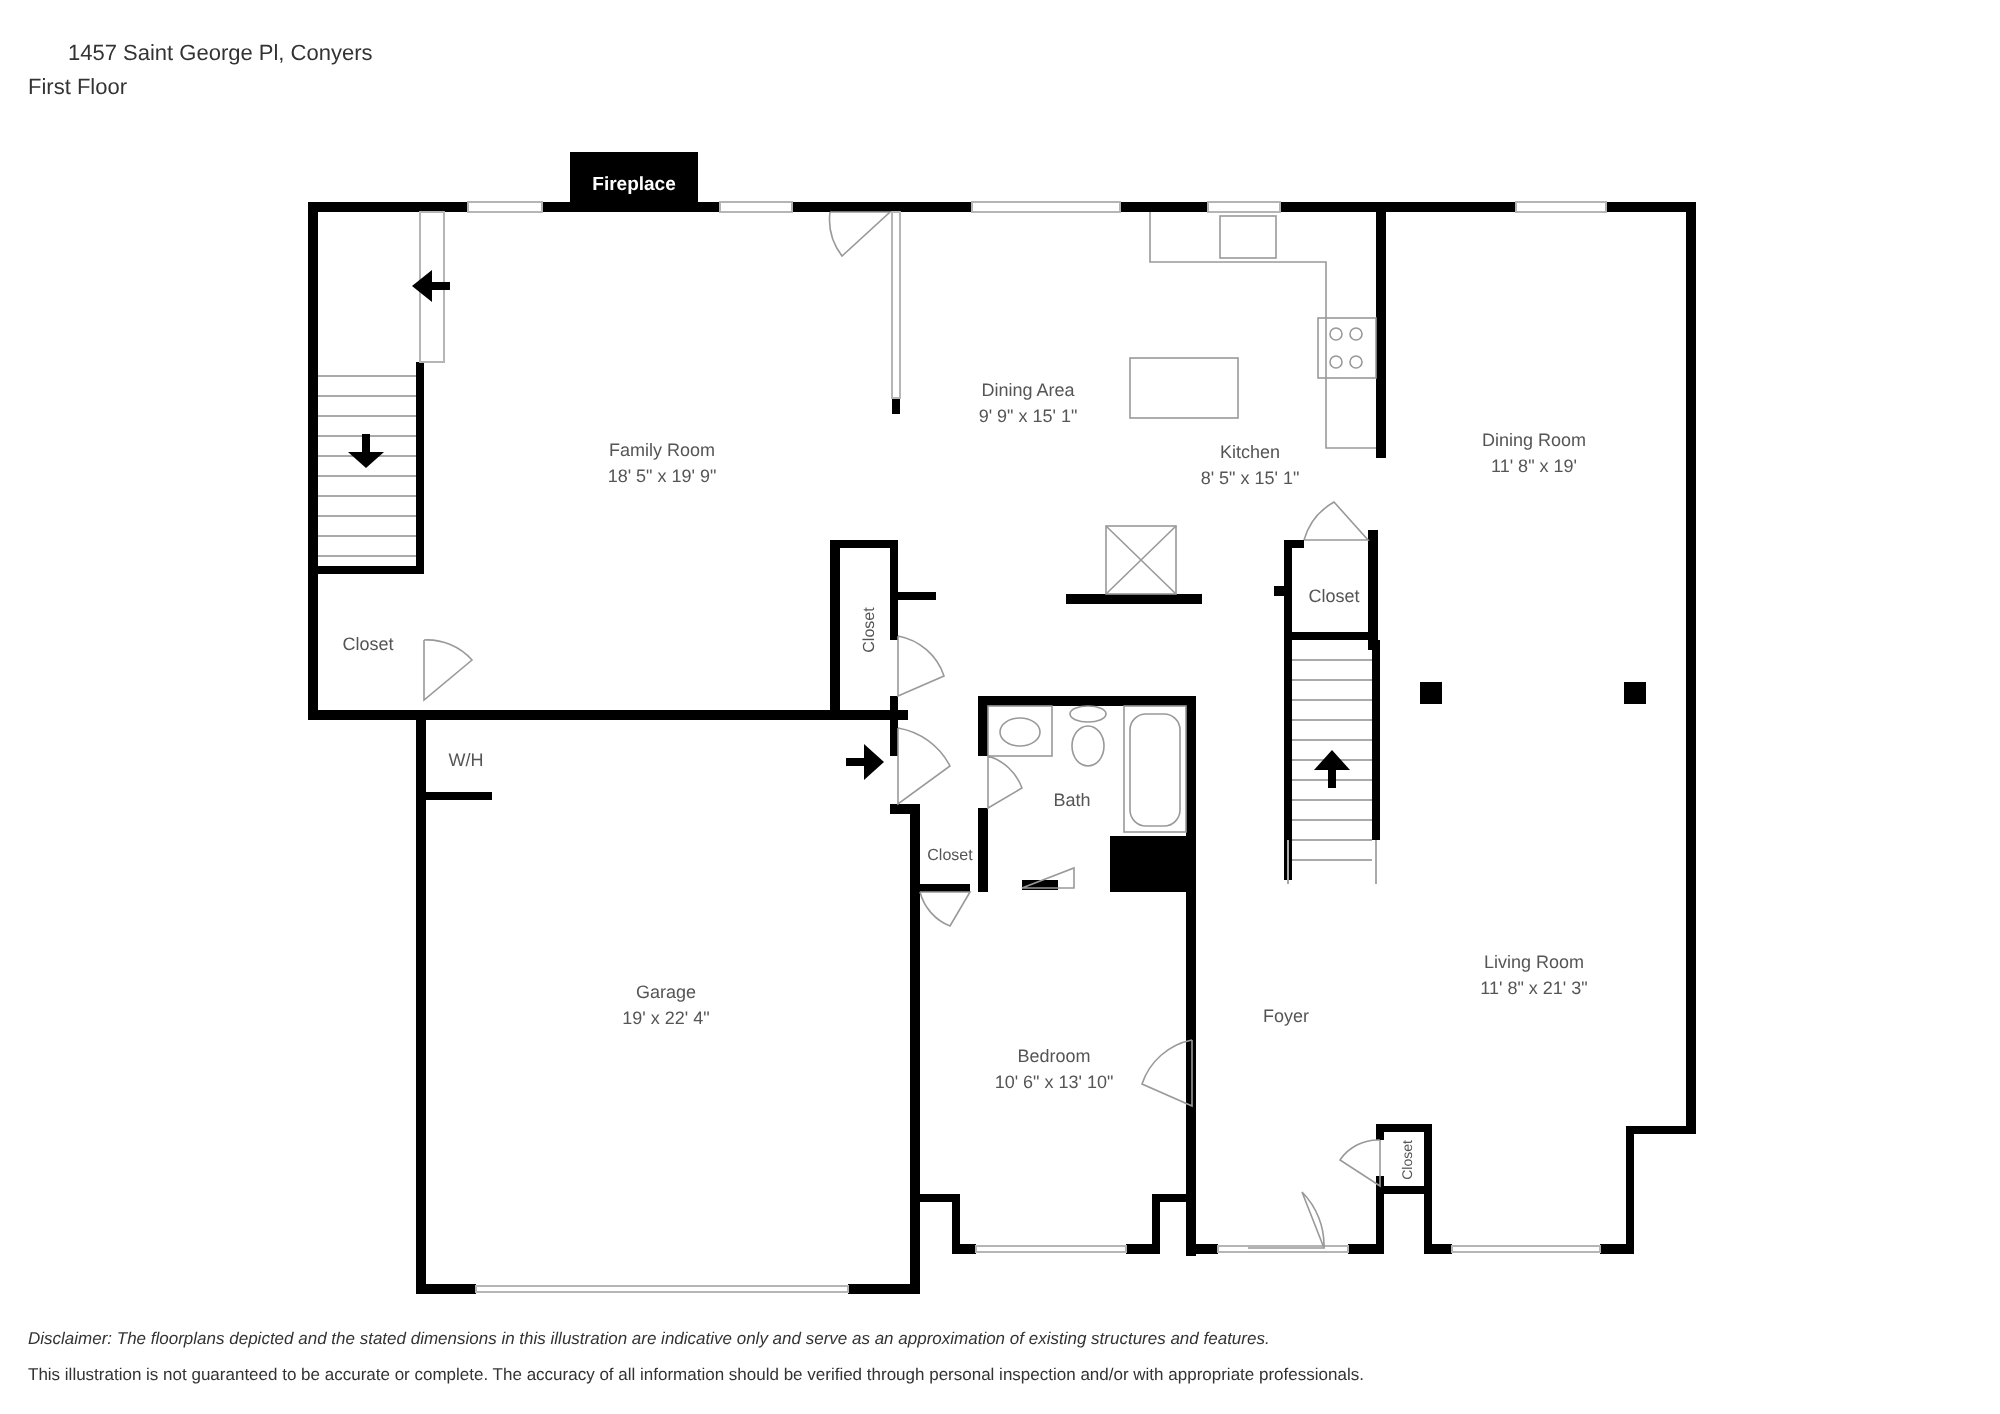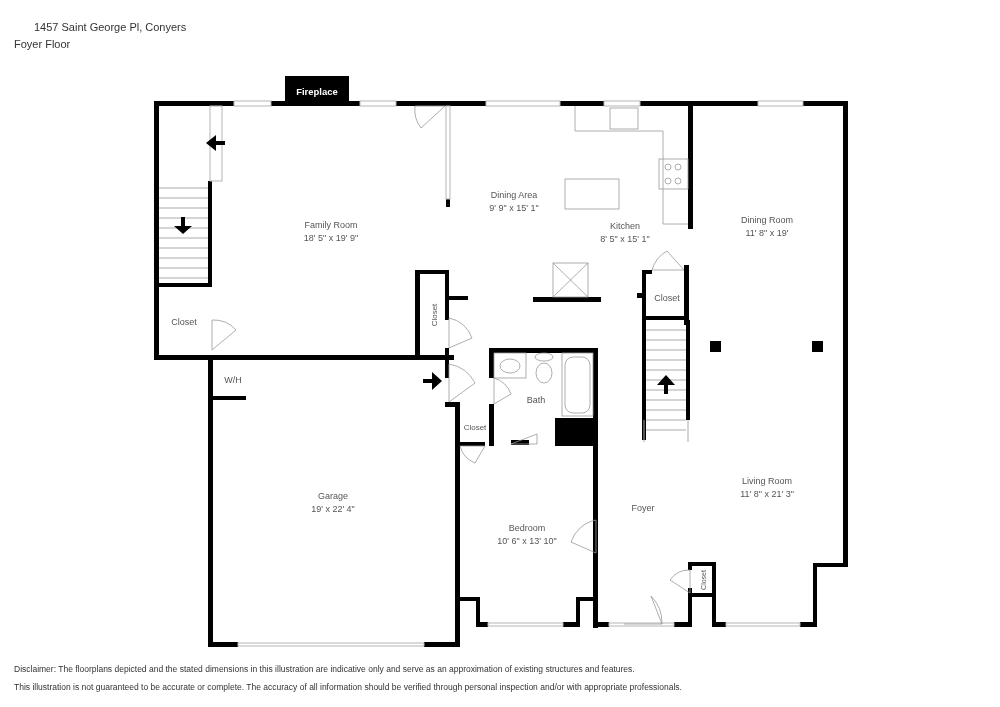--- a/index.html
+++ b/index.html
@@ -7,21 +7,21 @@
     .hdr { position:absolute; left:14px; font-size:11px; color:#333; }
     .disc { position:absolute; left:14px; font-size:8.5px; color:#333; white-space:nowrap; }
     svg { position:absolute; left:0; top:0; }
     .lbl { font-family:"Liberation Sans", sans-serif; font-size:9px; fill:#555; text-anchor:middle; }
     .fp-lbl { font-family:"Liberation Sans", sans-serif; font-size:9.5px; fill:#ffffff; font-weight:bold; text-anchor:middle; }
   </style>
 </head>
 <body>
 
 <div class="hdr" style="top:21px;margin-left:20px;">1457 Saint George Pl, Conyers</div>
-<div class="hdr" style="top:38px;">Foyer Floor</div>
+<div class="hdr" style="top:38px;">First Floor</div>
 
 <svg width="1000" height="707" viewBox="0 0 1000 707">
 
   <g fill="#000">
 
     <rect x="154" y="101" width="80" height="5"></rect>
     <rect x="271" y="101" width="89" height="5"></rect>
     <rect x="396" y="101" width="90" height="5"></rect>
     <rect x="560" y="101" width="44" height="5"></rect>
     <rect x="640" y="101" width="118" height="5"></rect>
@@ -206,14 +206,14 @@
     <text class="lbl" x="536" y="403">Bath</text>
     <text class="lbl" x="233" y="383">W/H</text>
     <text class="lbl" x="184" y="325">Closet</text>
     <text class="lbl" x="667" y="301">Closet</text>
     <text class="lbl" x="475" y="430" style="font-size:8px">Closet</text>
     <text class="lbl" transform="translate(437,315) rotate(-90)" style="font-size:8px">Closet</text>
     <text class="lbl" transform="translate(706,580) rotate(-90)" style="font-size:7px">Closet</text>
   </g>
 </svg>
 
-<div class="disc" style="top:664px;">Disclaimer: The floorplans depicted and the stated dimensions in this illustration are indicative only and serve as an approximation of existing structures and features.</div>
+<div class="disc" style="top:664px;font-style:italic;">Disclaimer: The floorplans depicted and the stated dimensions in this illustration are indicative only and serve as an approximation of existing structures and features.</div>
 <div class="disc" style="top:682px;">This illustration is not guaranteed to be accurate or complete. The accuracy of all information should be verified through personal inspection and/or with appropriate professionals.</div>
 
 </body></html>

